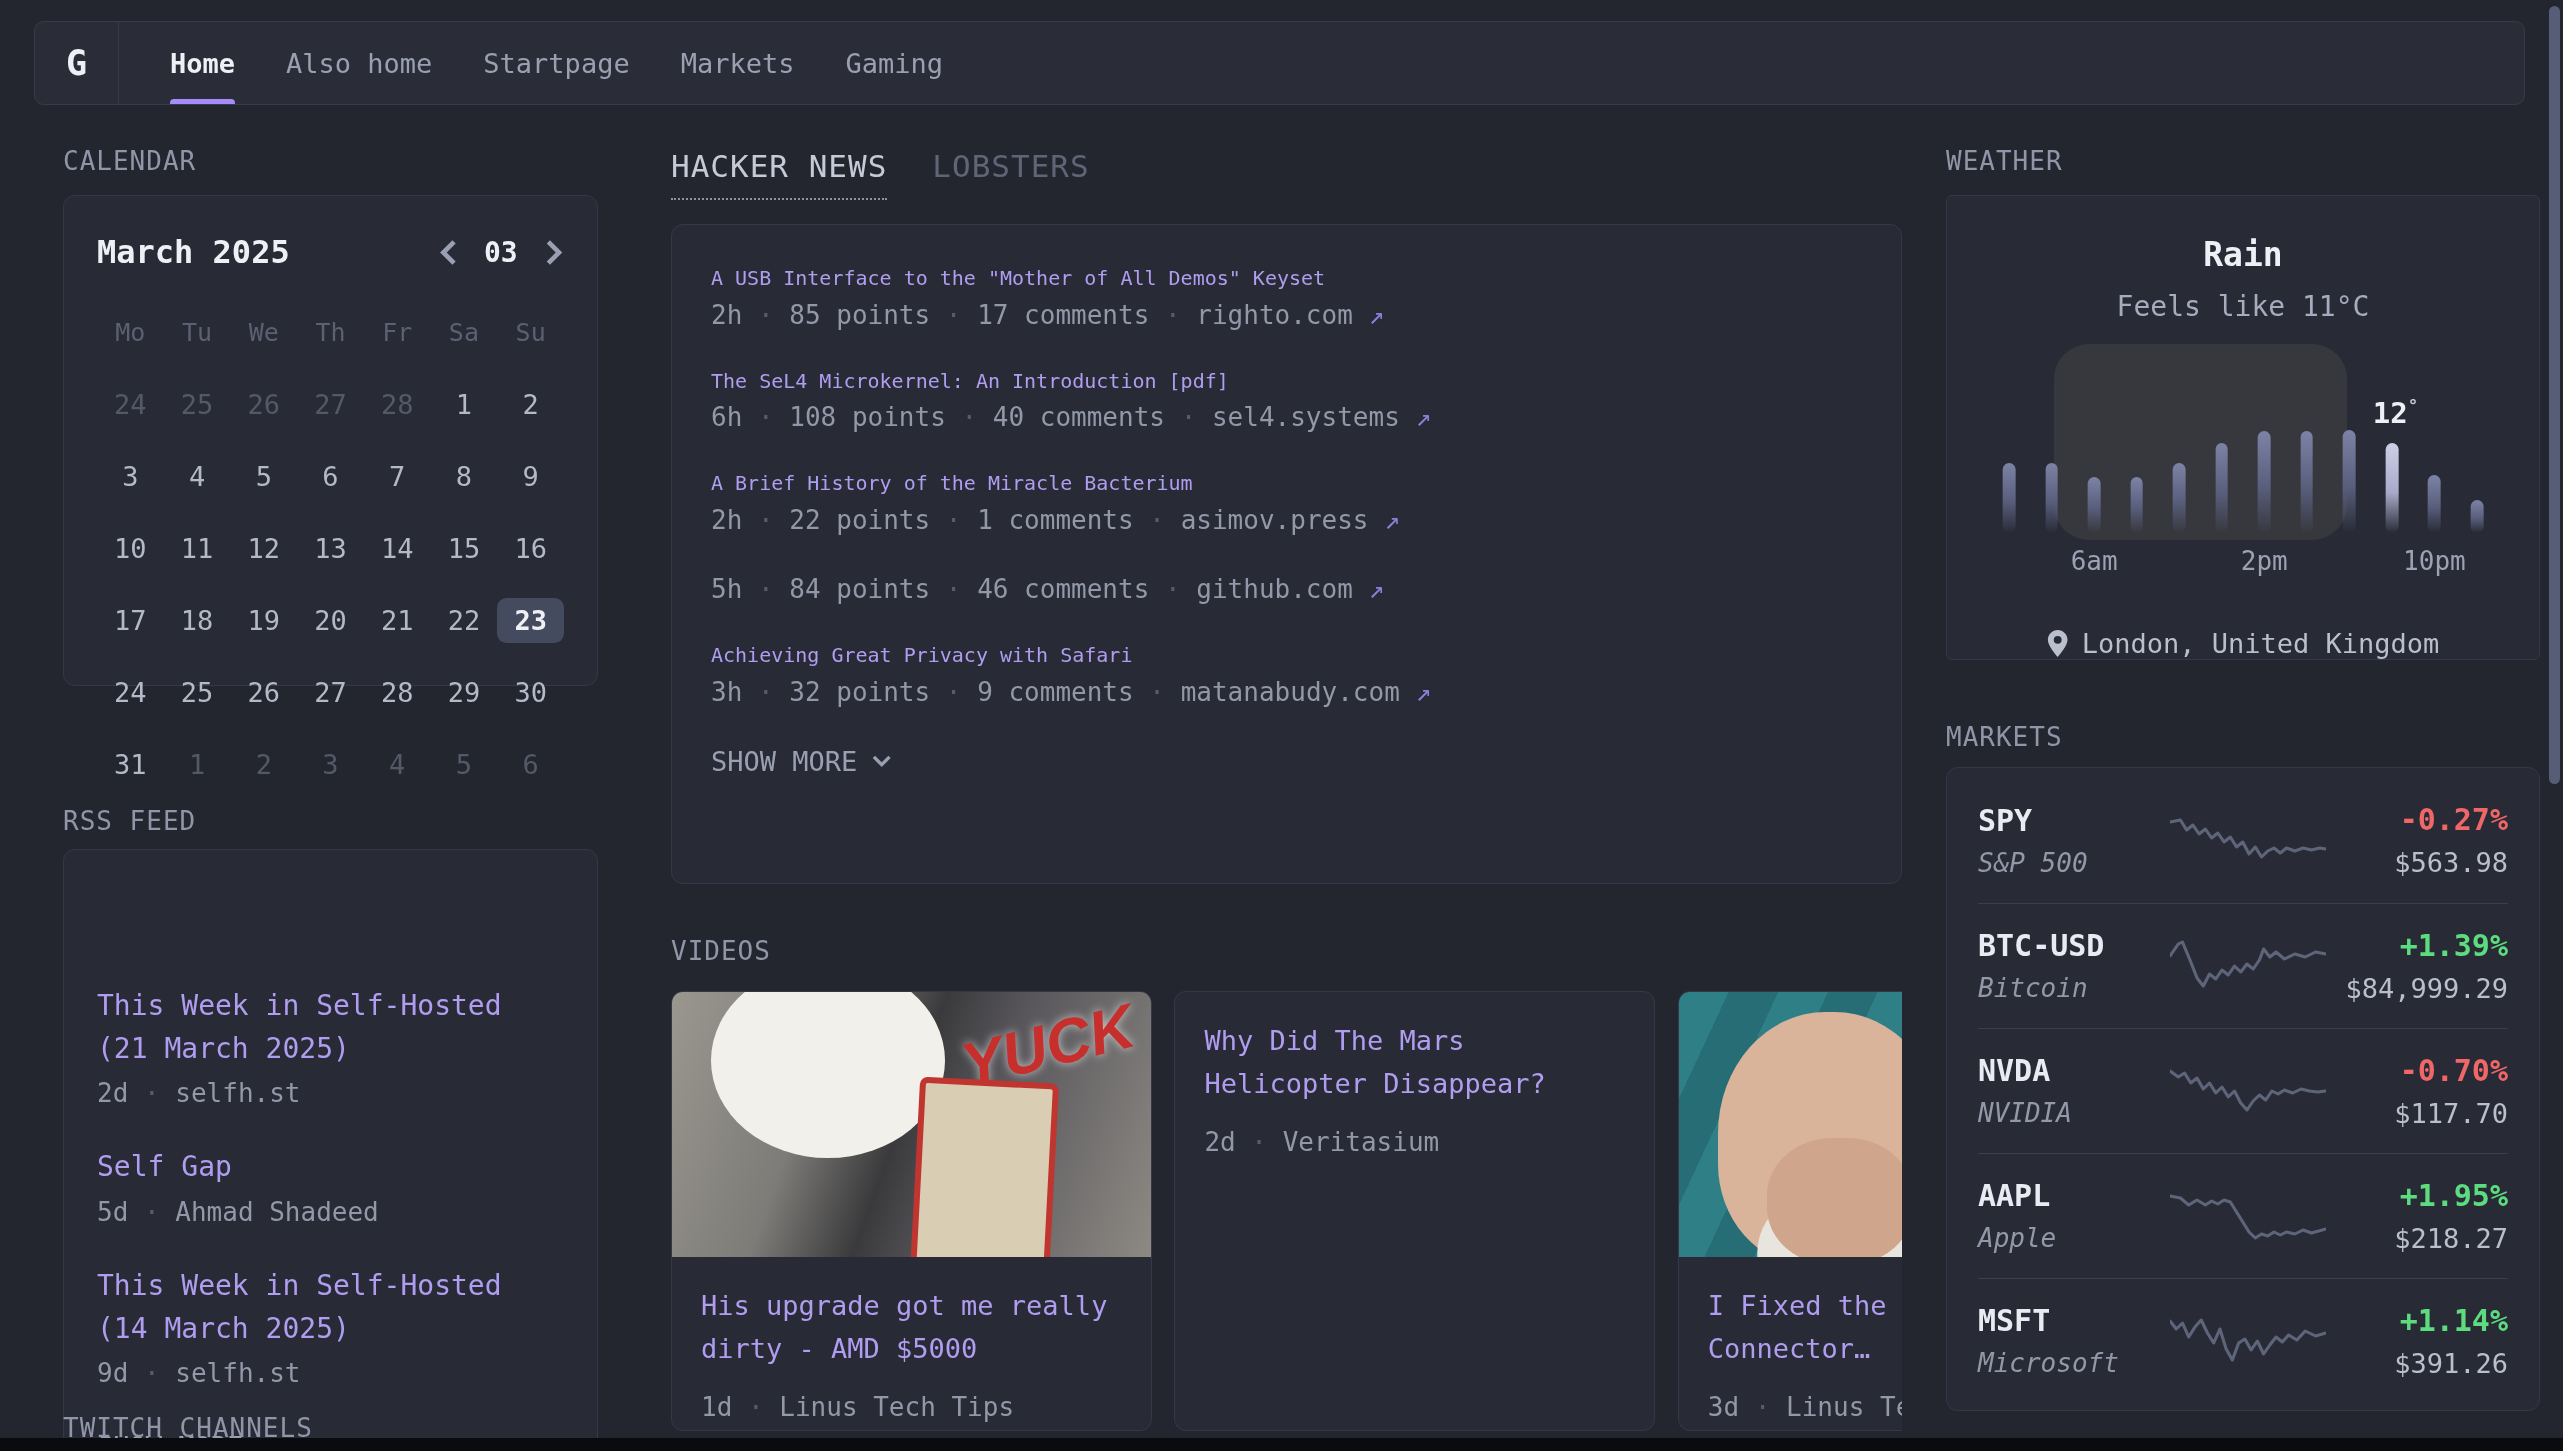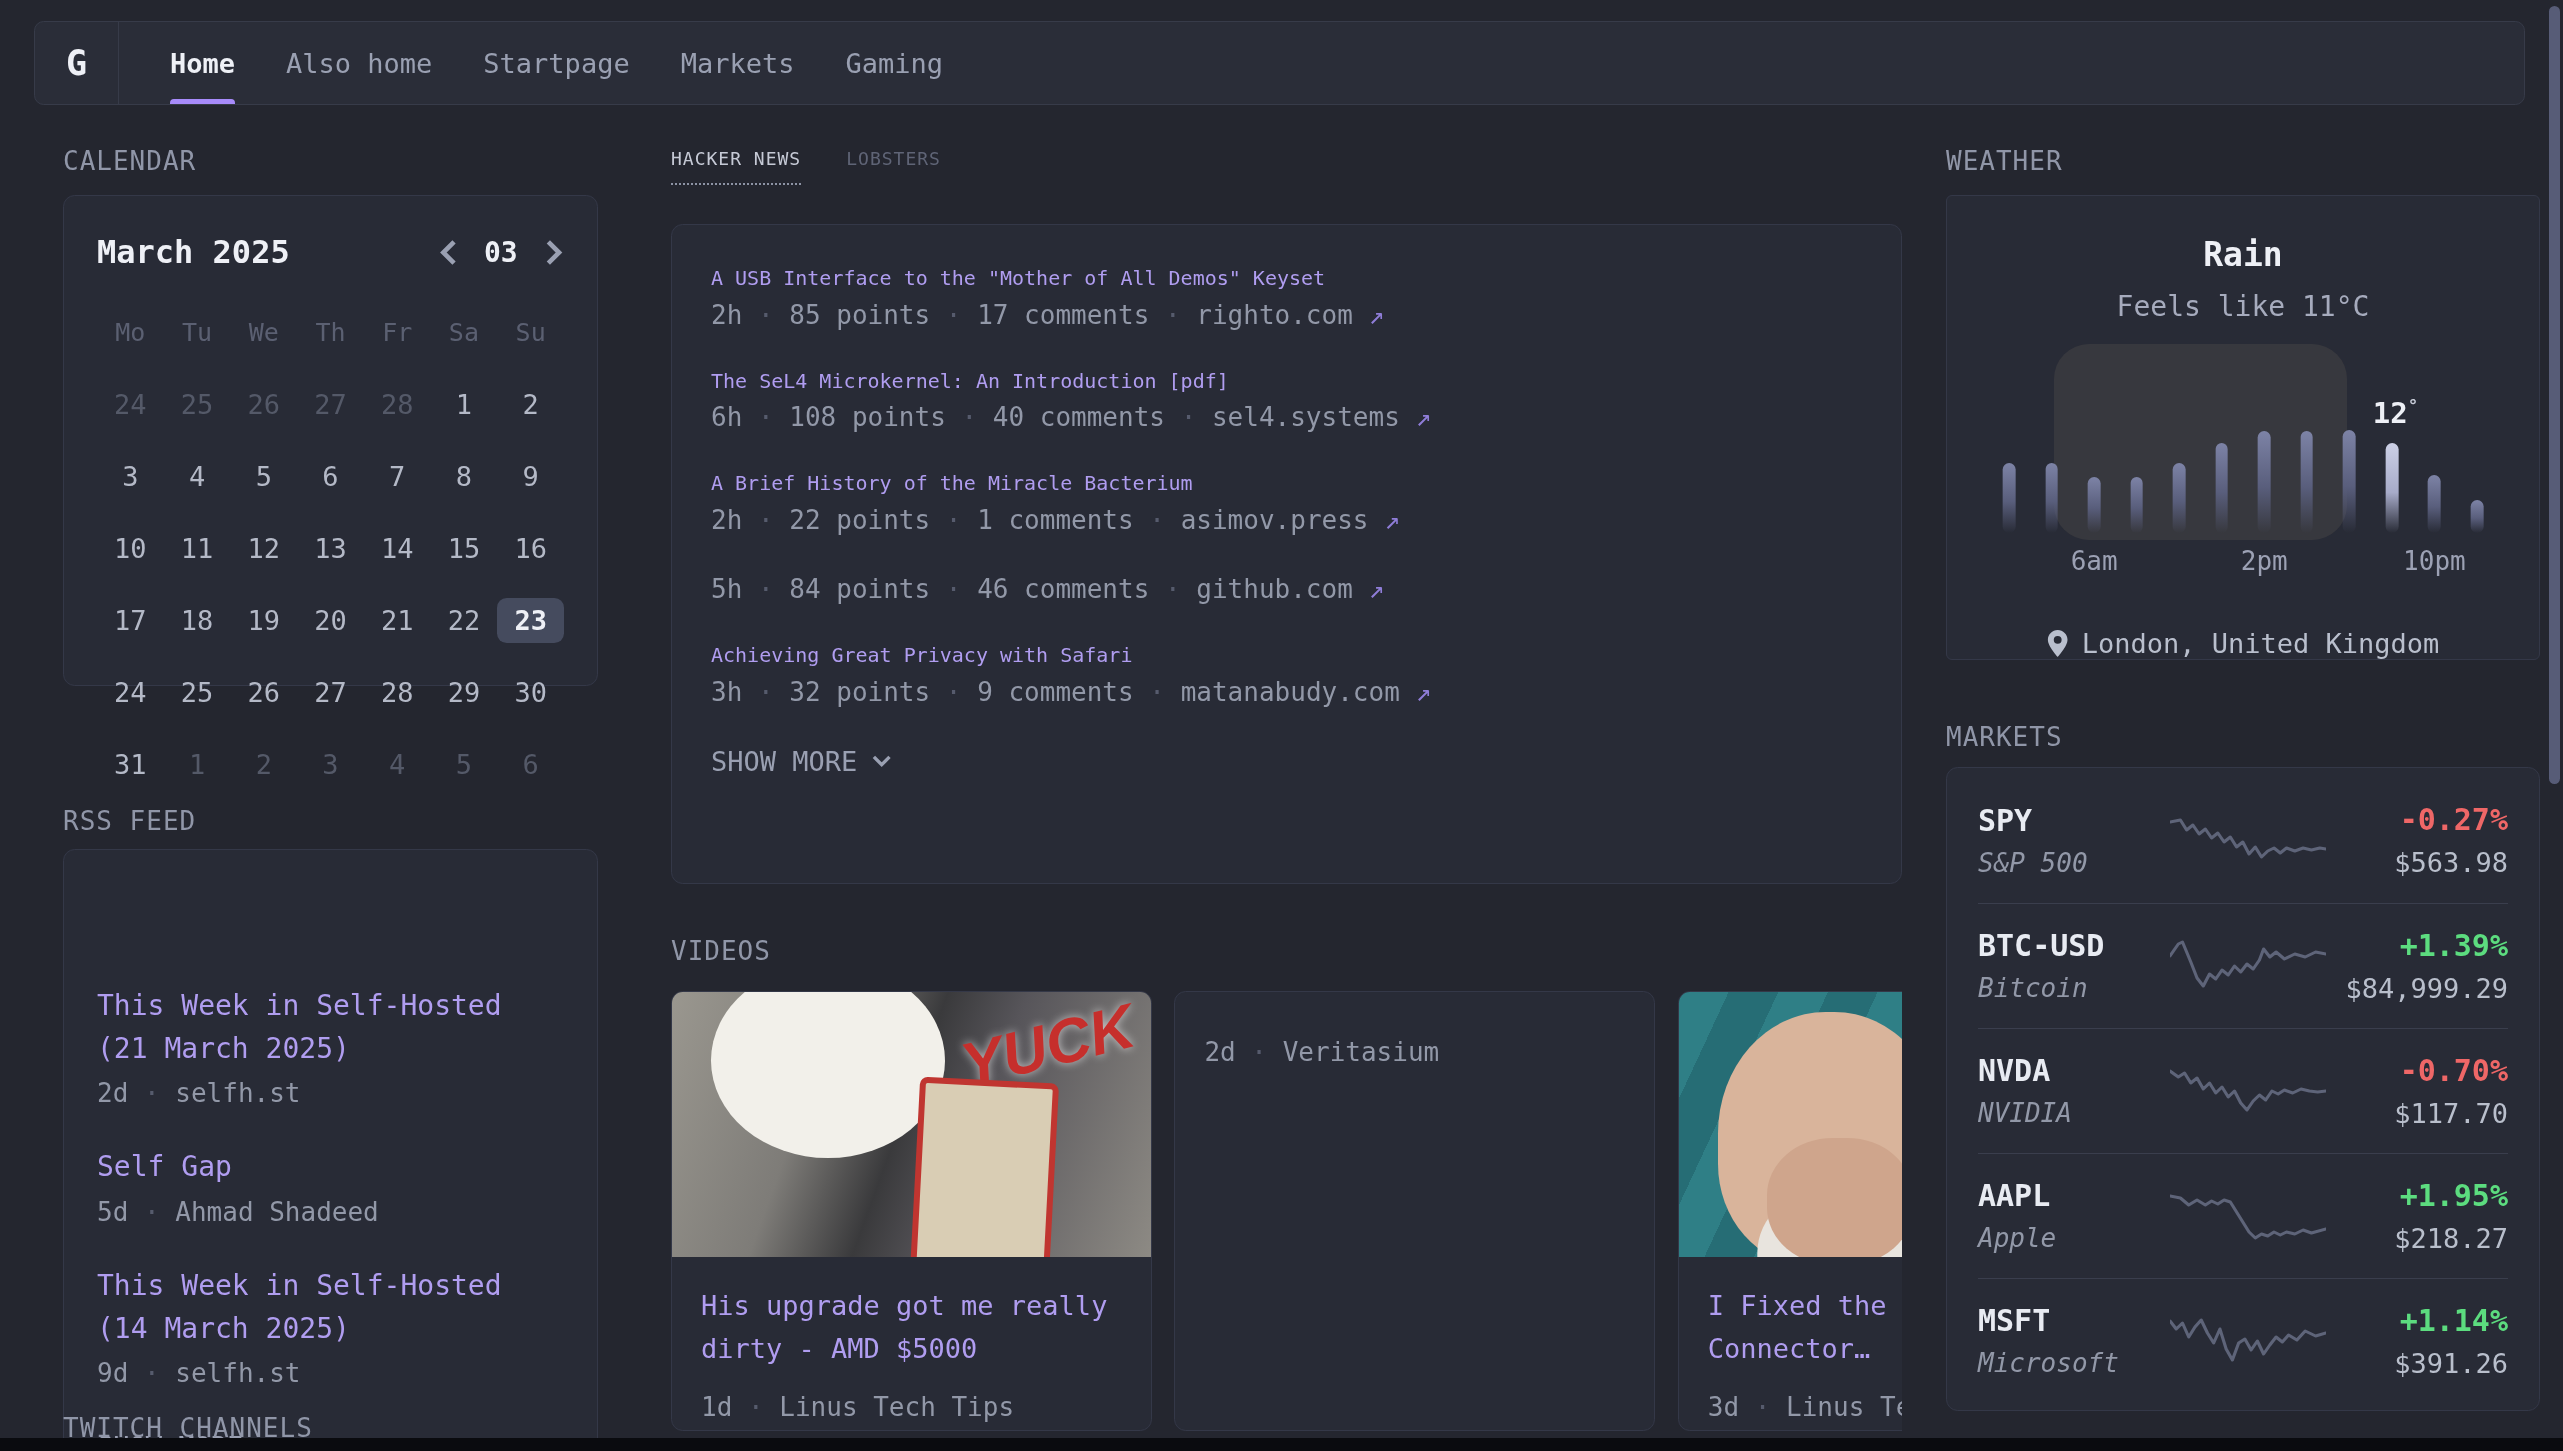--- a/index.html
+++ b/index.html
@@ -53,21 +53,21 @@
   .feed-item{ margin-bottom:37px; }
   .feed-title{ color:var(--link); font-size:28px; line-height:1.55; cursor:pointer; }
   .feed-meta{ margin-top:7.8px; color:var(--dim); font-size:26px; }
   .rss-card .show-more{ margin-top:5.8px; }
 
   .twitch-h{ position:absolute; top:1267px; left:0; }
 
   
   #col-mid{ left:671px; top:148px; width:1231px; }
   .news-tabs{ display:flex; gap:45px; }
-  .news-tab{ font-size:18px; letter-spacing:1px; color:#5f6476; padding-bottom:13.6px; cursor:pointer; }
+  .news-tab{ font-size:31px; letter-spacing:1px; color:#5f6476; padding-bottom:13.6px; cursor:pointer; }
   .news-tab.active{ color:#c6cad6; border-bottom:2.9px dotted #8d93a5; }
   .news-card{ position:absolute; top:76px; left:0; width:1231px; height:660px; padding:41px 39px; }
   .news-item{ margin-bottom:39px; }
   .news-title{ color:var(--link); font-size:20px; cursor:pointer; white-space:nowrap; }
   .news-meta{ margin-top:9.7px; color:var(--dim); font-size:26px; }
   .ext{ color:#8f7dd8; }
   .news-card .show-more{ margin-top:3.9px; }
 
   .videos-h{ position:absolute; top:788px; left:0; }
   .videos-row{ position:absolute; top:843px; left:0; width:1231px; height:448px;
@@ -300,20 +300,21 @@
           <div class="thumb ltt-yuck">
             <span class="ov">YUCK</span>
           </div>
           <div class="vid-body">
             <div class="vid-title">His upgrade got me really dirty - AMD $5000 Ultimate…</div>
             <div class="vid-meta"><span>1d</span><span class="dot"> · </span><span>Linus Tech Tips</span></div>
           </div>
         </div>
         <div class="vid-card">
           <div class="vid-body">
+            <div class="vid-title">Why Did The Mars Helicopter Disappear?</div>
             <div class="vid-meta"><span>2d</span><span class="dot"> · </span><span>Veritasium</span></div>
           </div>
         </div>
         <div class="vid-card">
           <div class="thumb ltt-teal"></div>
           <div class="vid-body">
             <div class="vid-title">I Fixed the 5090 Power Connector…</div>
             <div class="vid-meta"><span>3d</span><span class="dot"> · </span><span>Linus Tech Tips</span></div>
           </div>
         </div>

